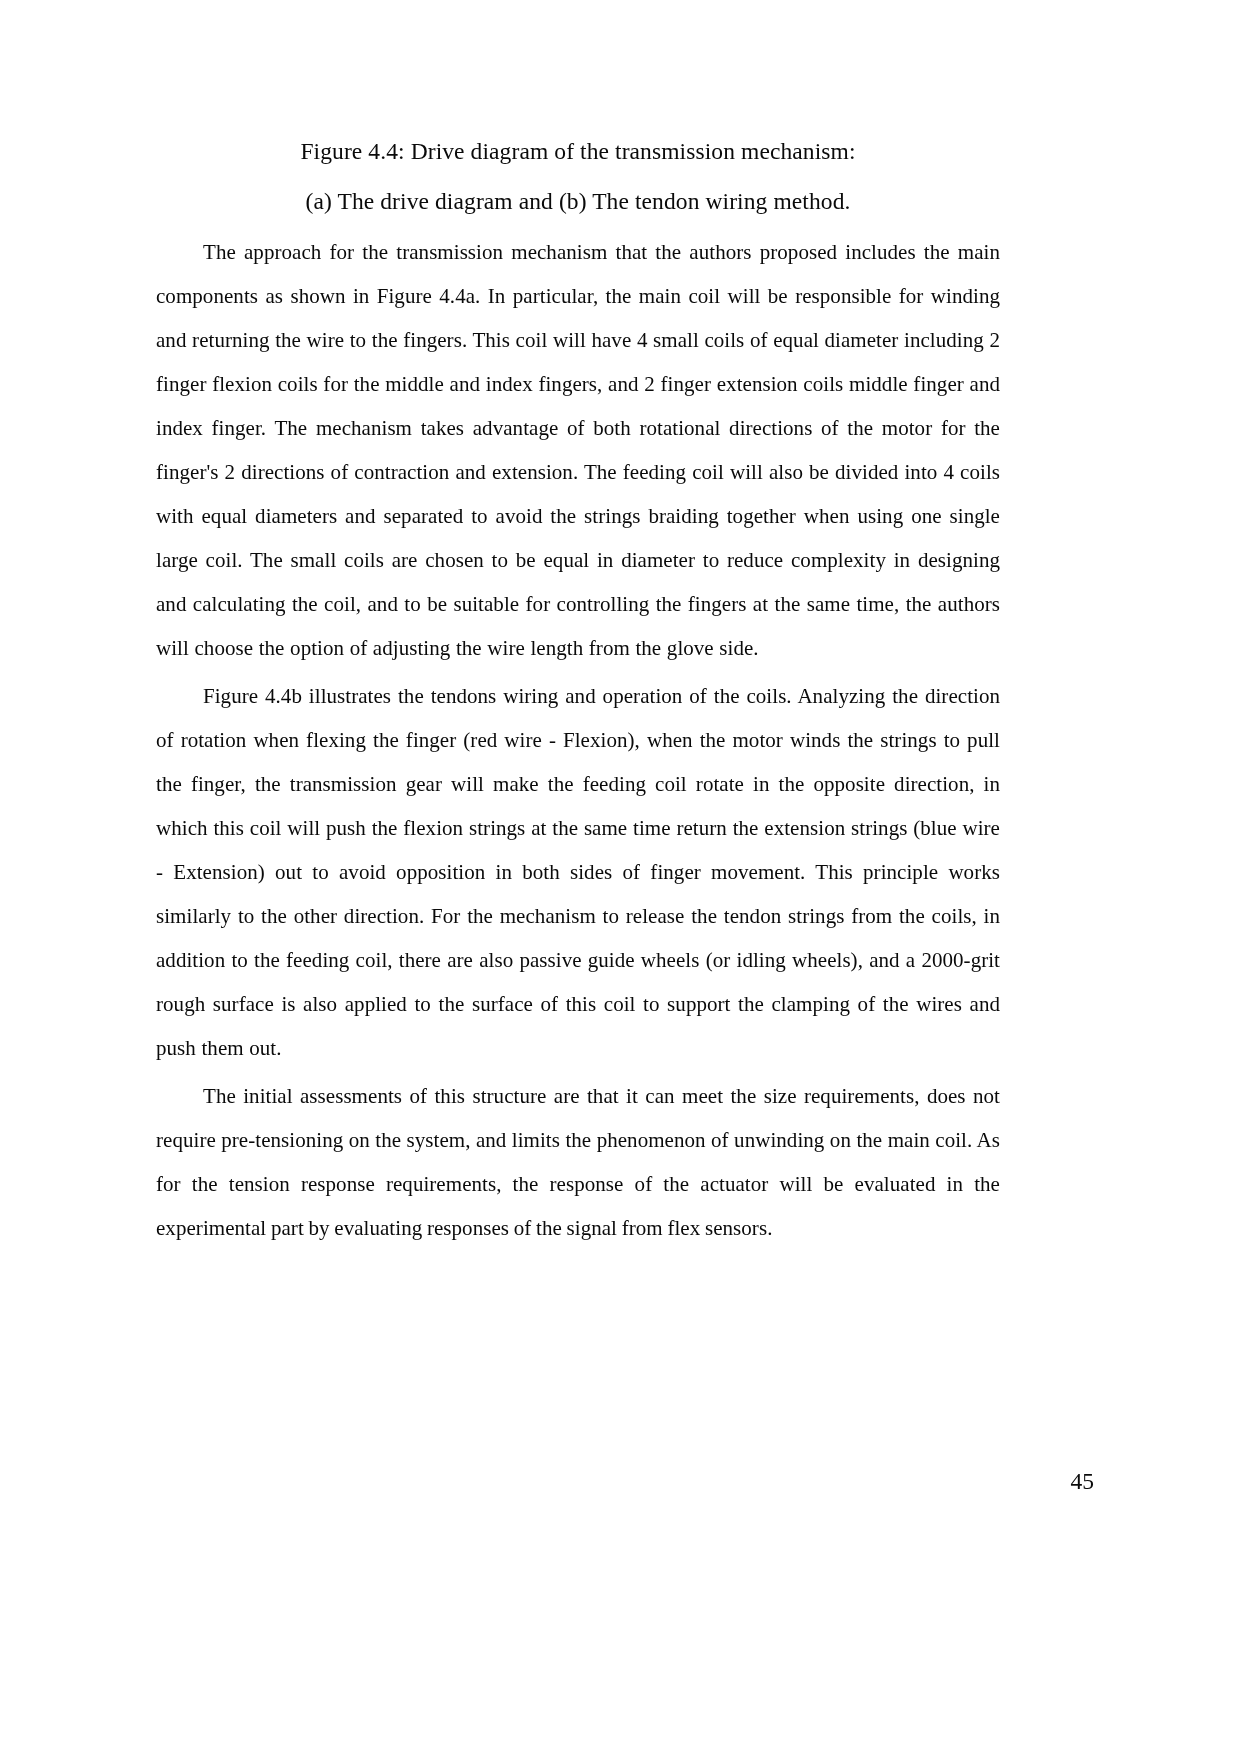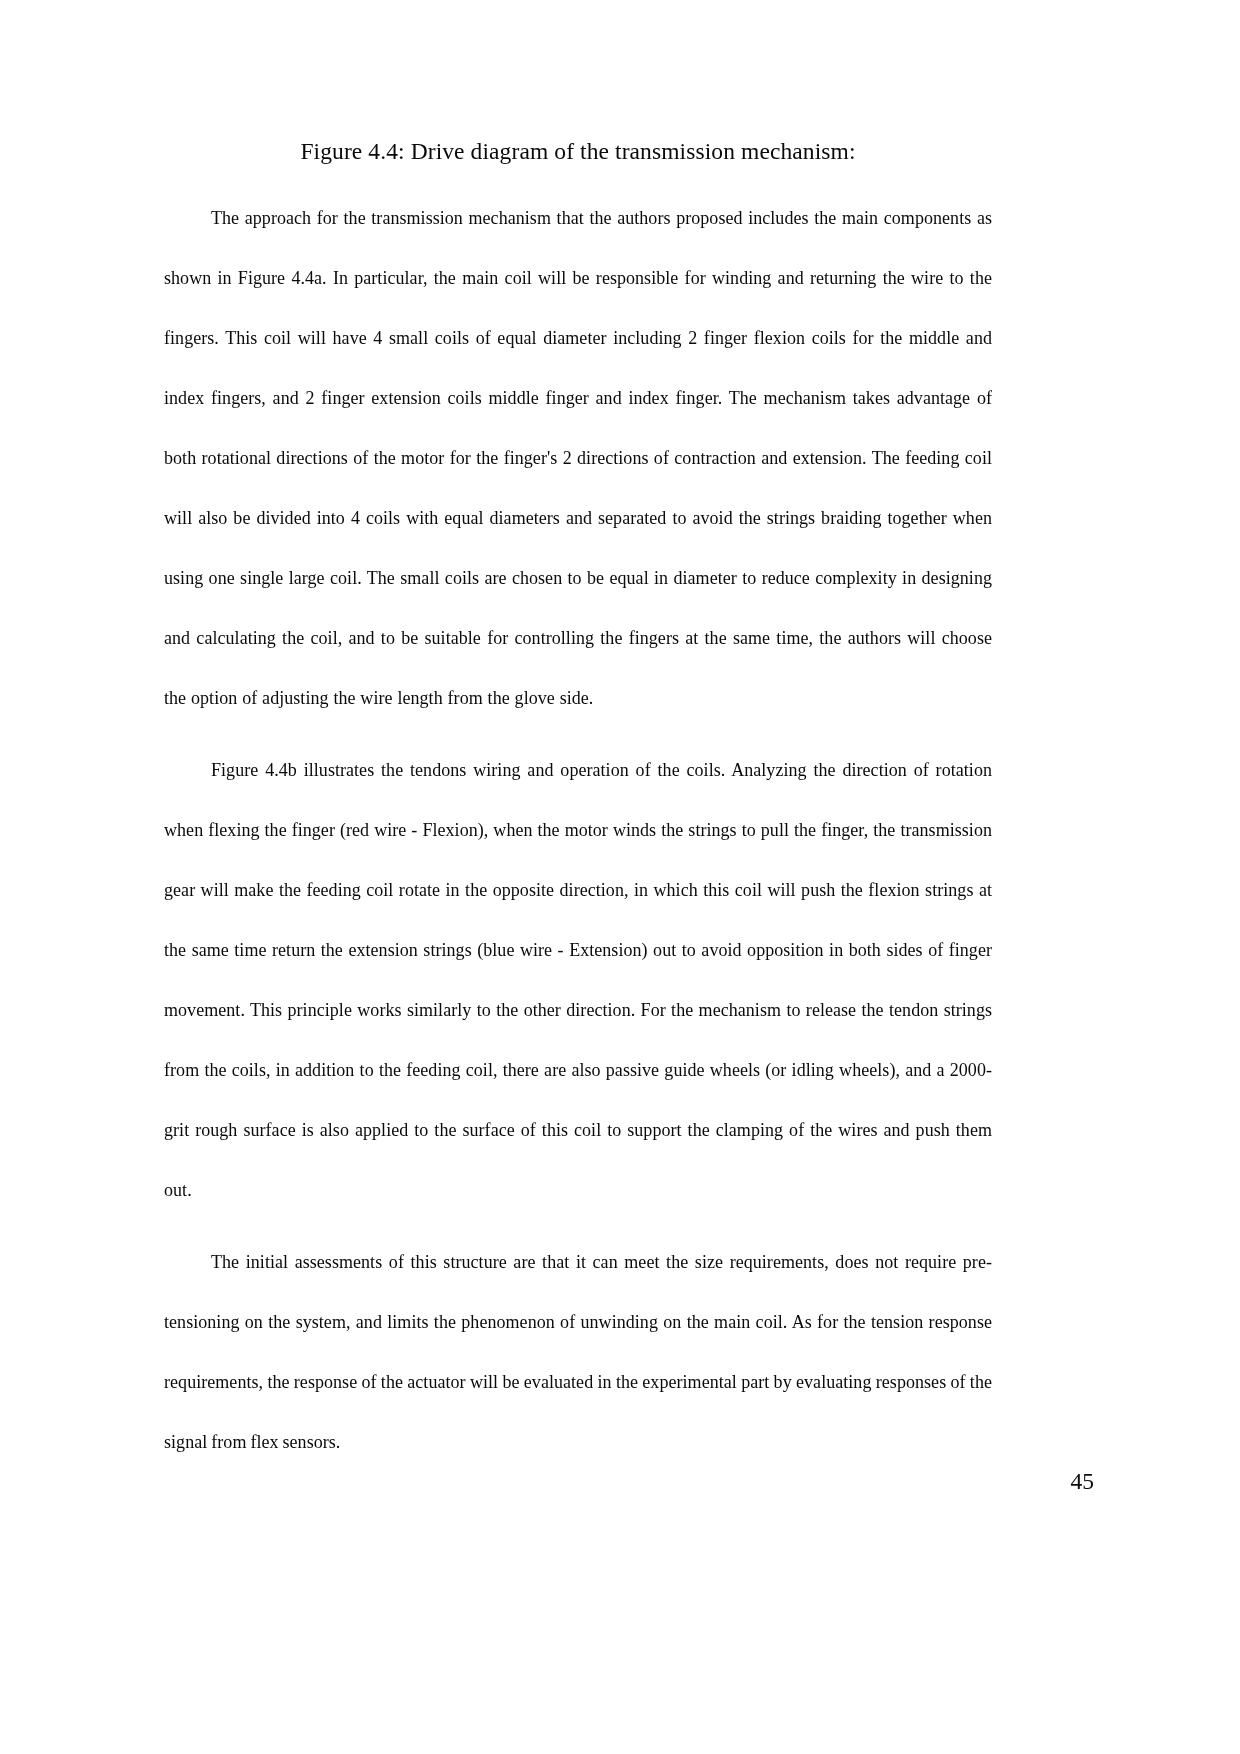--- a/index.html
+++ b/index.html
@@ -28,25 +28,25 @@
     text-align: center;
     font-size: 23.5px;
     line-height: 50px;
     letter-spacing: 0.1px;
   }
   .caption-line {
     display: block;
     white-space: nowrap;
   }
   p.body-par {
-    margin: 12px;
+    margin: 4px;
     text-align: justify;
     text-justify: inter-word;
-    font-size: 18px;
-    line-height: 60px;
+    font-size: 21px;
+    line-height: 44px;
     text-indent: 47px;
     letter-spacing: 0.05px;
     word-spacing: 0.3px;
   }
   p.body-par.tight {
     word-spacing: -0.6px;
   }
   .page-number {
     position: absolute;
     right: 122px;
@@ -58,20 +58,21 @@
 </style>
 </head>
 <body>
 
 <div class="page">
 
   <div class="content">
 
     <div class="figure-caption">
       <span class="caption-line">Figure 4.4: Drive diagram of the transmission mechanism:</span>
+      <span class="caption-line">(a) The drive diagram and (b) The tendon wiring method.</span>
     </div>
 
     <p class="body-par">The approach for the transmission mechanism that the authors proposed includes the main components as shown in Figure 4.4a. In particular, the main coil will be responsible for winding and returning the wire to the fingers. This coil will have 4 small coils of equal diameter including 2 finger flexion coils for the middle and index fingers, and 2 finger extension coils middle finger and index finger. The mechanism takes advantage of both rotational directions of the motor for the finger's 2 directions of contraction and extension. The feeding coil will also be divided into 4 coils with equal diameters and separated to avoid the strings braiding together when using one single large coil. The small coils are chosen to be equal in diameter to reduce complexity in designing and calculating the coil, and to be suitable for controlling the fingers at the same time, the authors will choose the option of adjusting the wire length from the glove side.</p>
 
     <p class="body-par">Figure 4.4b illustrates the tendons wiring and operation of the coils. Analyzing the direction of rotation when flexing the finger (red wire - Flexion), when the motor winds the strings to pull the finger, the transmission gear will make the feeding coil rotate in the opposite direction, in which this coil will push the flexion strings at the same time return the extension strings (blue wire - Extension) out to avoid opposition in both sides of finger movement. This principle works similarly to the other direction. For the mechanism to release the tendon strings from the coils, in addition to the feeding coil, there are also passive guide wheels (or idling wheels), and a 2000-grit rough surface is also applied to the surface of this coil to support the clamping of the wires and push them out.</p>
 
     <p class="body-par tight">The initial assessments of this structure are that it can meet the size requirements, does not require pre-tensioning on the system, and limits the phenomenon of unwinding on the main coil. As for the tension response requirements, the response of the actuator will be evaluated in the experimental part by evaluating responses of the signal from flex sensors.</p>
 
   </div>
 

